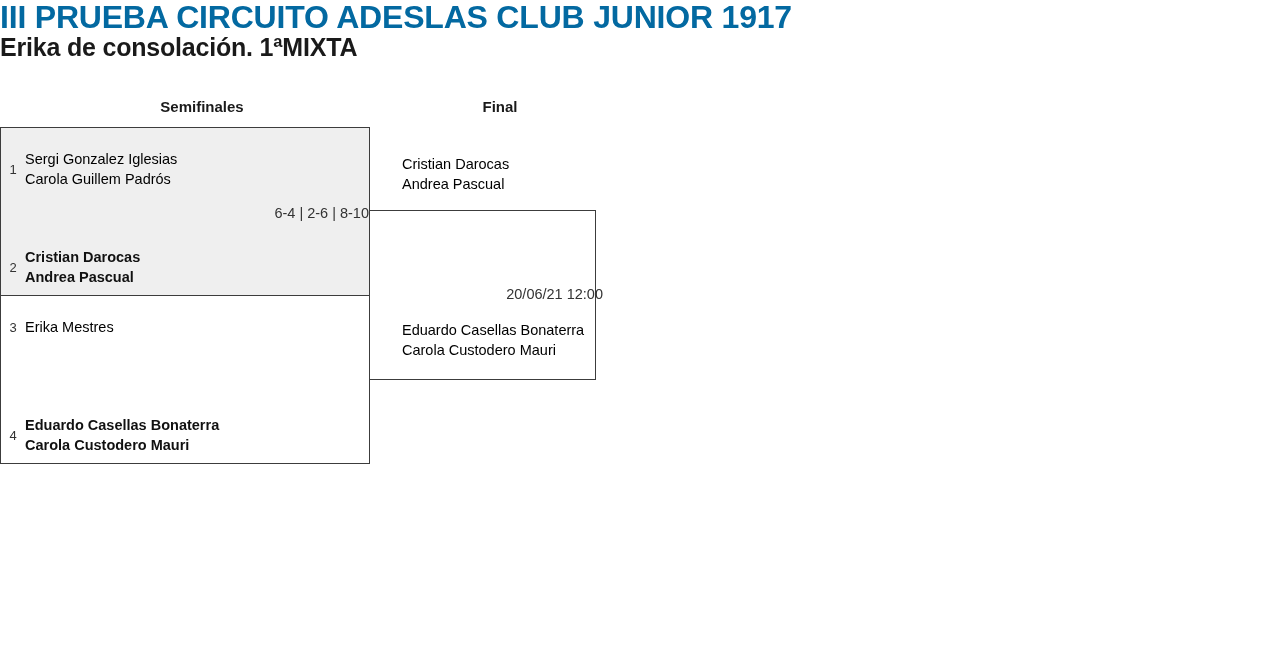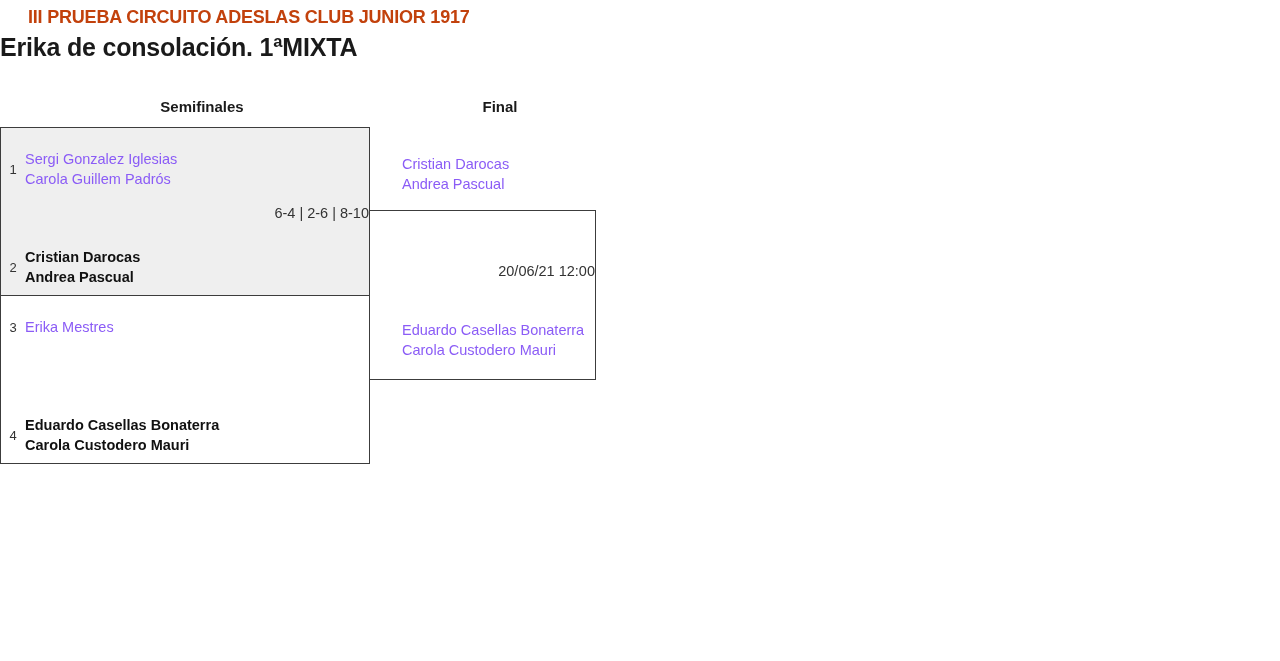--- a/index.html
+++ b/index.html
@@ -25,27 +25,26 @@
     width: 1280px;
     height: 78px;
   }
   .title-block {
     position: absolute;
     left: 0;
     top: 2px;
     width: 900px;
   }
   .title-line-1 {
-    font-size: 18px;
-    font-weight: bold;
-    color: #c2410c;
+    font-size: 32px;
+    font-weight: bold;
+    color: #0369a1;
     letter-spacing: -0.2px;
     line-height: 30px;
     white-space: nowrap;
-    padding-left: 28px;
   }
   .title-line-2 {
     font-size: 25px;
     font-weight: bold;
     color: #1a1a1a;
     letter-spacing: -0.2px;
     line-height: 30px;
     white-space: nowrap;
   }
 
@@ -150,41 +149,42 @@
     font-size: 13px;
     color: #333333;
     line-height: 16px;
   }
   .seed-empty { visibility: hidden; }
 
   .names {
     flex: 1 1 auto;
     font-size: 14.5px;
     line-height: 19.5px;
-    color: #8b5cf6;
+    color: #000000;
     white-space: nowrap;
   }
   .names.winner {
     font-weight: bold;
     color: #111111;
   }
   .name-line { display: block; }
 
   .score {
     position: absolute;
     left: 0;
     top: 76px;
     width: 100%;
     text-align: right;
     font-size: 14.5px;
     line-height: 19px;
     color: #333333;
   }
   .match-final .score {
-    top: 51px;
+    top: 74px;
+    margin-left: 8px;
   }
   .match-final .team-top    { top: -56px; }
   .match-final .team-bottom { top: 110px; }
   .match-final .names { padding-left: 8px; }
 </style>
 </head>
 <body>
 
 <div class="page-header">
 

